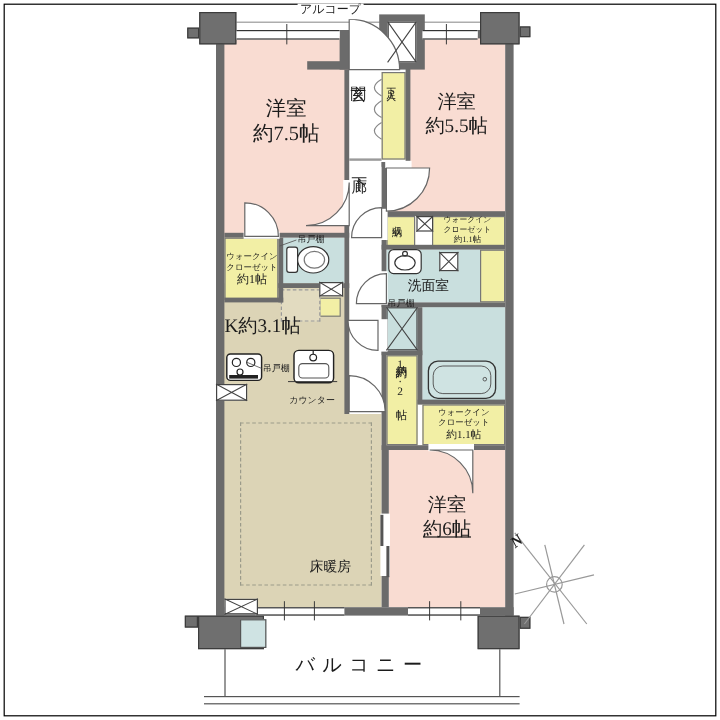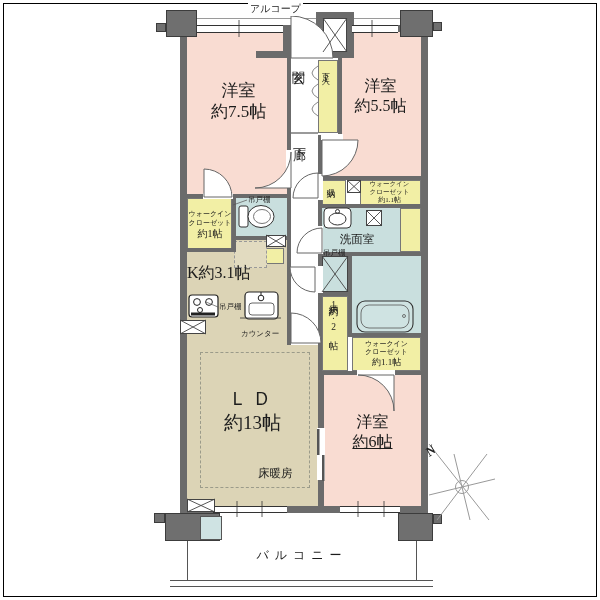--- a/index.html
+++ b/index.html
@@ -235,29 +235,25 @@
     <div class="lbl" style="font-size:9px;">約1.1帖</div>
   </div>
 
   <div class="abs vlbl" style="left:327px;top:182px;font-size:8.5px;">収納</div>
   <div class="abs cbox" style="left:322px;top:232px;width:70px;height:15px;">
     <div class="lbl" style="font-size:11.5px;">洗面室</div>
   </div>
   <div class="abs vlbl" style="left:328px;top:297px;font-size:9.5px;">納戸約1.2帖</div>
 
   <div class="abs lbl" style="left:187px;top:263px;font-size:16px;">K約3.1帖</div>
-  <div class="abs cbox" style="left:190px;top:385px;width:125px;height:52px;">
-    <div class="lbl" style="font-size:19px;letter-spacing:5px;">ＬＤ</div>
-    <div class="lbl" style="font-size:19px;">約13帖</div>
-  </div>
   <div class="abs lbl" style="left:258px;top:466px;font-size:11.5px;">床暖房</div>
 
   <div class="abs lbl" style="left:248px;top:195px;font-size:7.5px;">吊戸棚</div>
   <div class="abs lbl" style="left:323px;top:248px;font-size:7.5px;">吊戸棚</div>
   <div class="abs lbl" style="left:219px;top:302px;font-size:7.5px;">吊戸棚</div>
   <div class="abs lbl" style="left:241px;top:329px;font-size:7.5px;">カウンター</div>
 
   <div class="abs cbox" style="left:186px;top:540px;width:232px;height:30px;">
-    <div class="lbl" style="font-size:12px;letter-spacing:6px;">バルコニー</div>
+    <div class="lbl" style="font-size:16px;letter-spacing:6px;">バルコニー</div>
   </div>
 
   <div class="abs lbl" style="left:426px;top:443px;font-size:13px;font-style:italic;font-weight:bold;transform:rotate(-38deg);">N</div>
 </div>
 
 </body></html>

